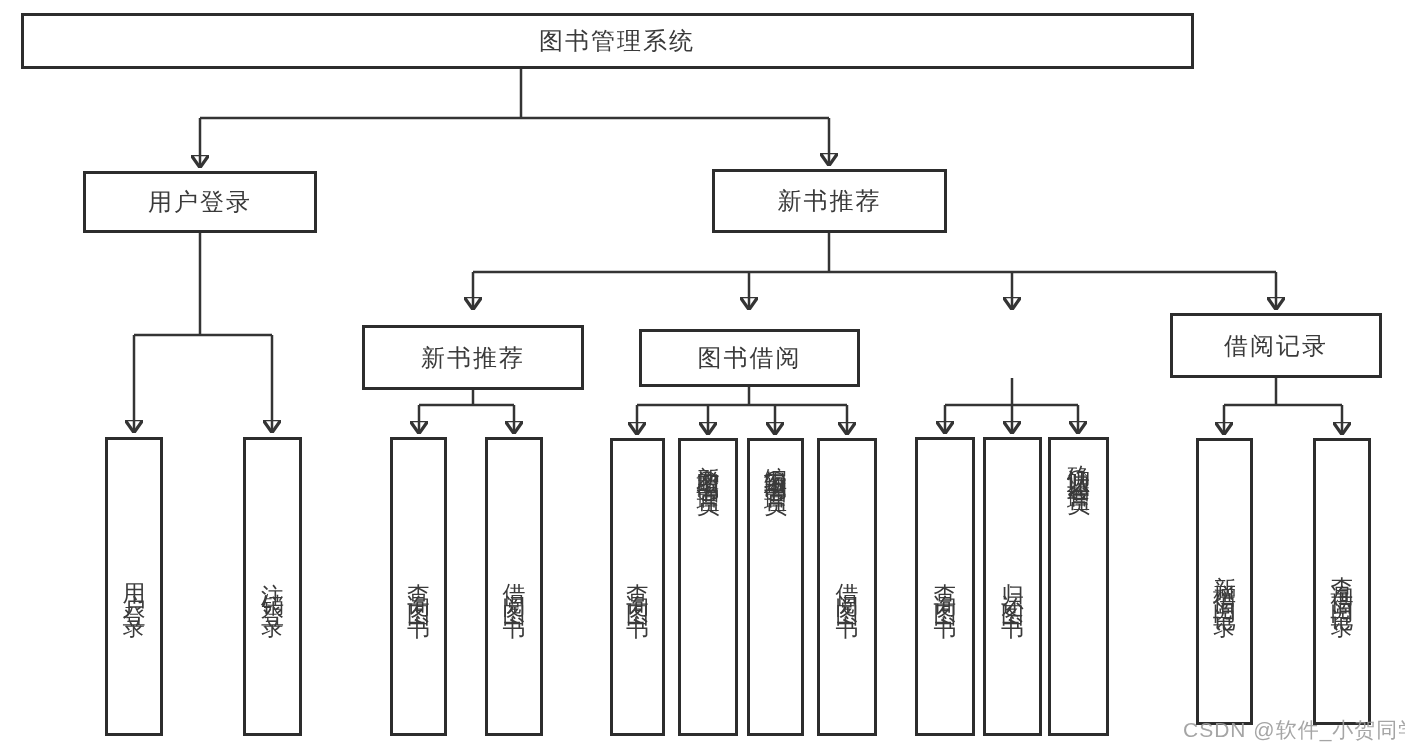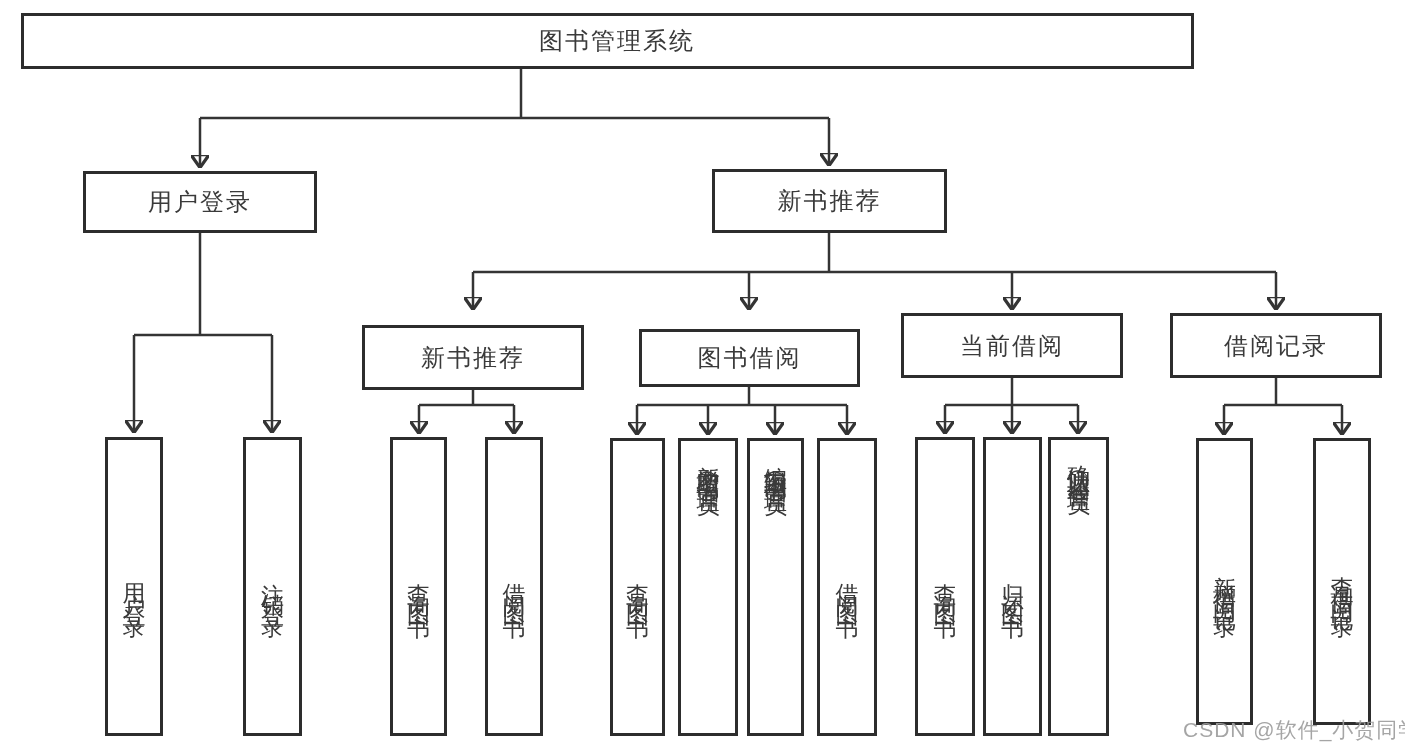--- a/index.html
+++ b/index.html
@@ -120,23 +120,20 @@
   <div class="node hbox" style="left:712px; top:169px; width:235px; height:64px;">
     <span>新书推荐</span>
   </div>
 
   <div class="node hbox" style="left:362px; top:313px; width:222px; height:65px;margin-top:12px;">
     <span>新书推荐</span>
   </div>
   <div class="node hbox" style="left:639px; top:329px; width:221px; height:58px;">
     <span>图书借阅</span>
   </div>
-  <div class="node hbox" style="left:901px; top:313px; width:222px; height:65px;">
-    <span>当前借阅</span>
-  </div>
   <div class="node hbox" style="left:1170px; top:313px; width:212px; height:65px;">
     <span>借阅记录</span>
   </div>
 
   <div class="node vbox ls-loose" style="left:105px; top:437px; width:58px; height:299px;">
     <span>用户登录</span>
   </div>
   <div class="node vbox ls-loose" style="left:243px; top:437px; width:59px; height:299px;">
     <span>注销登录</span>
   </div>

